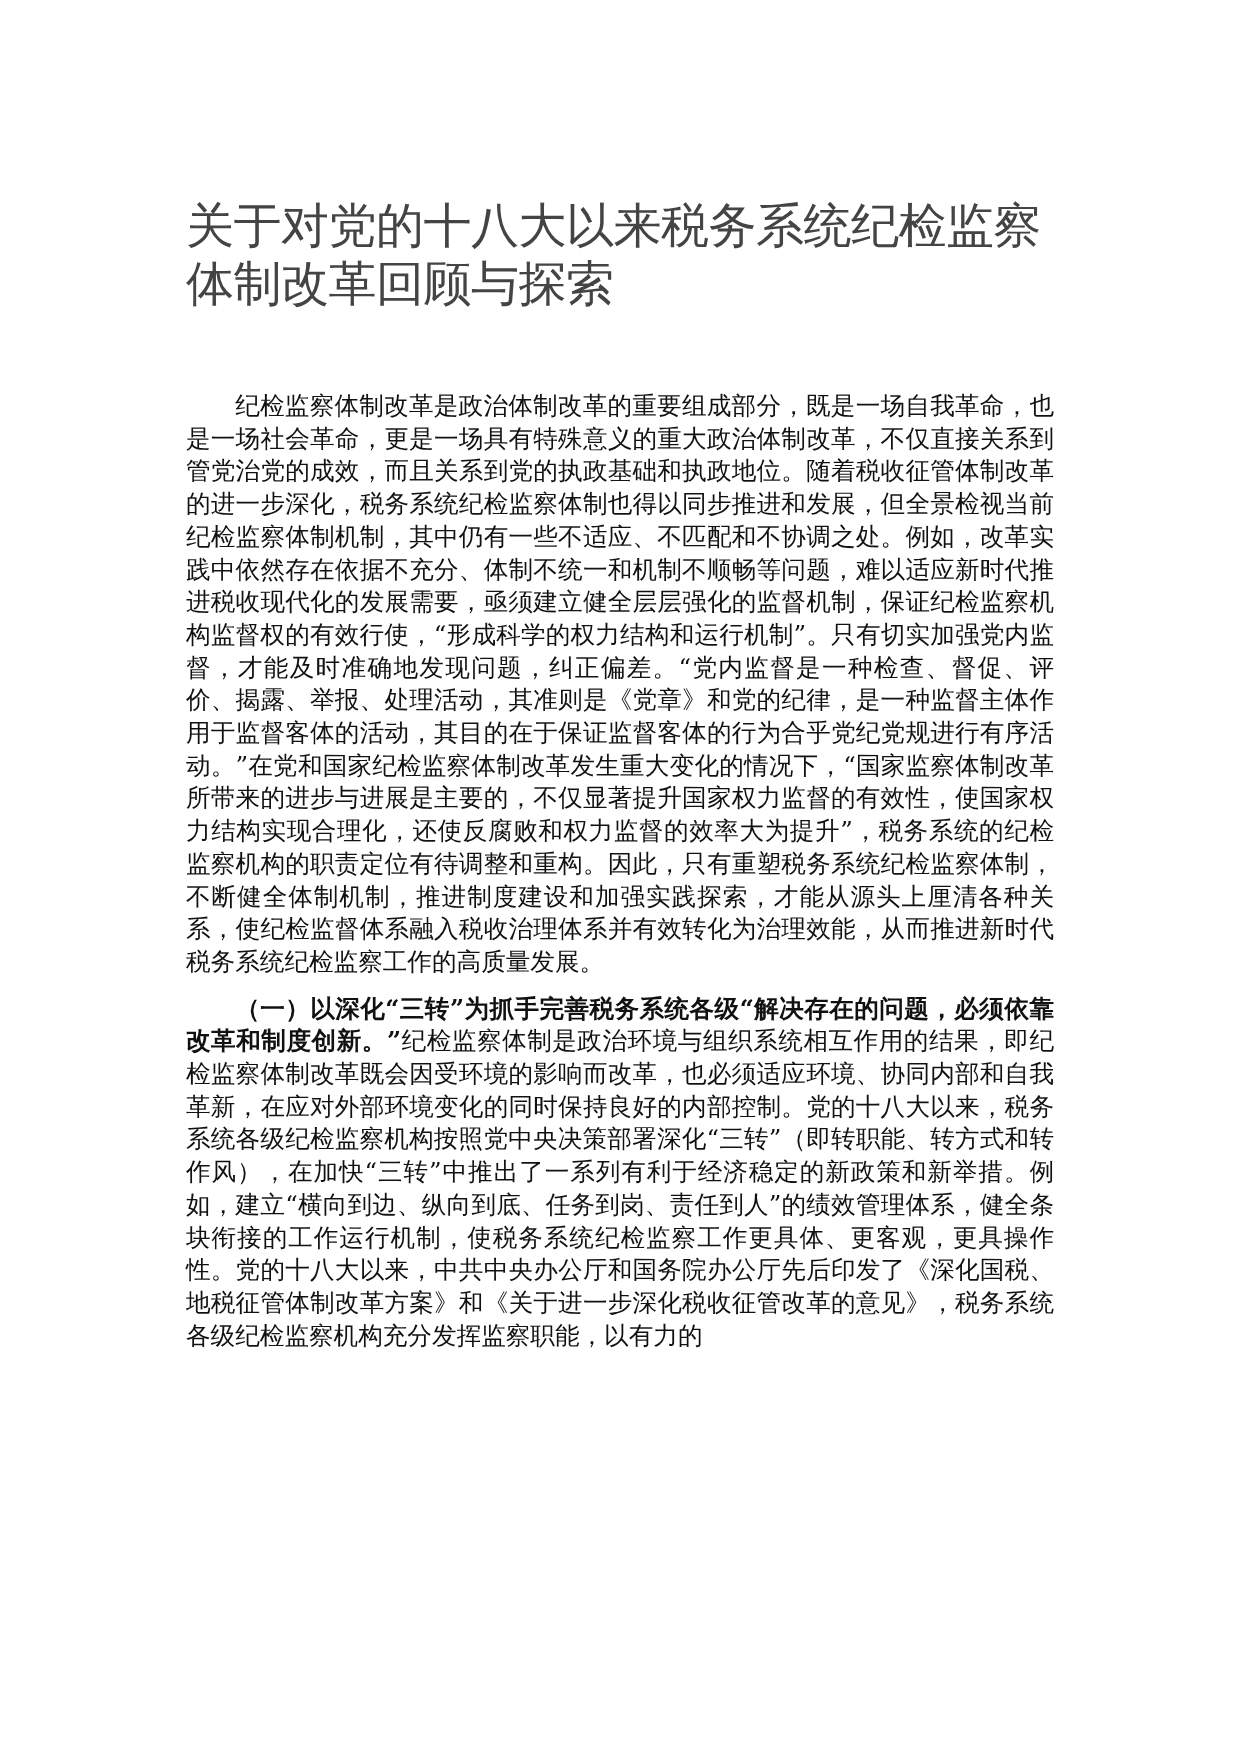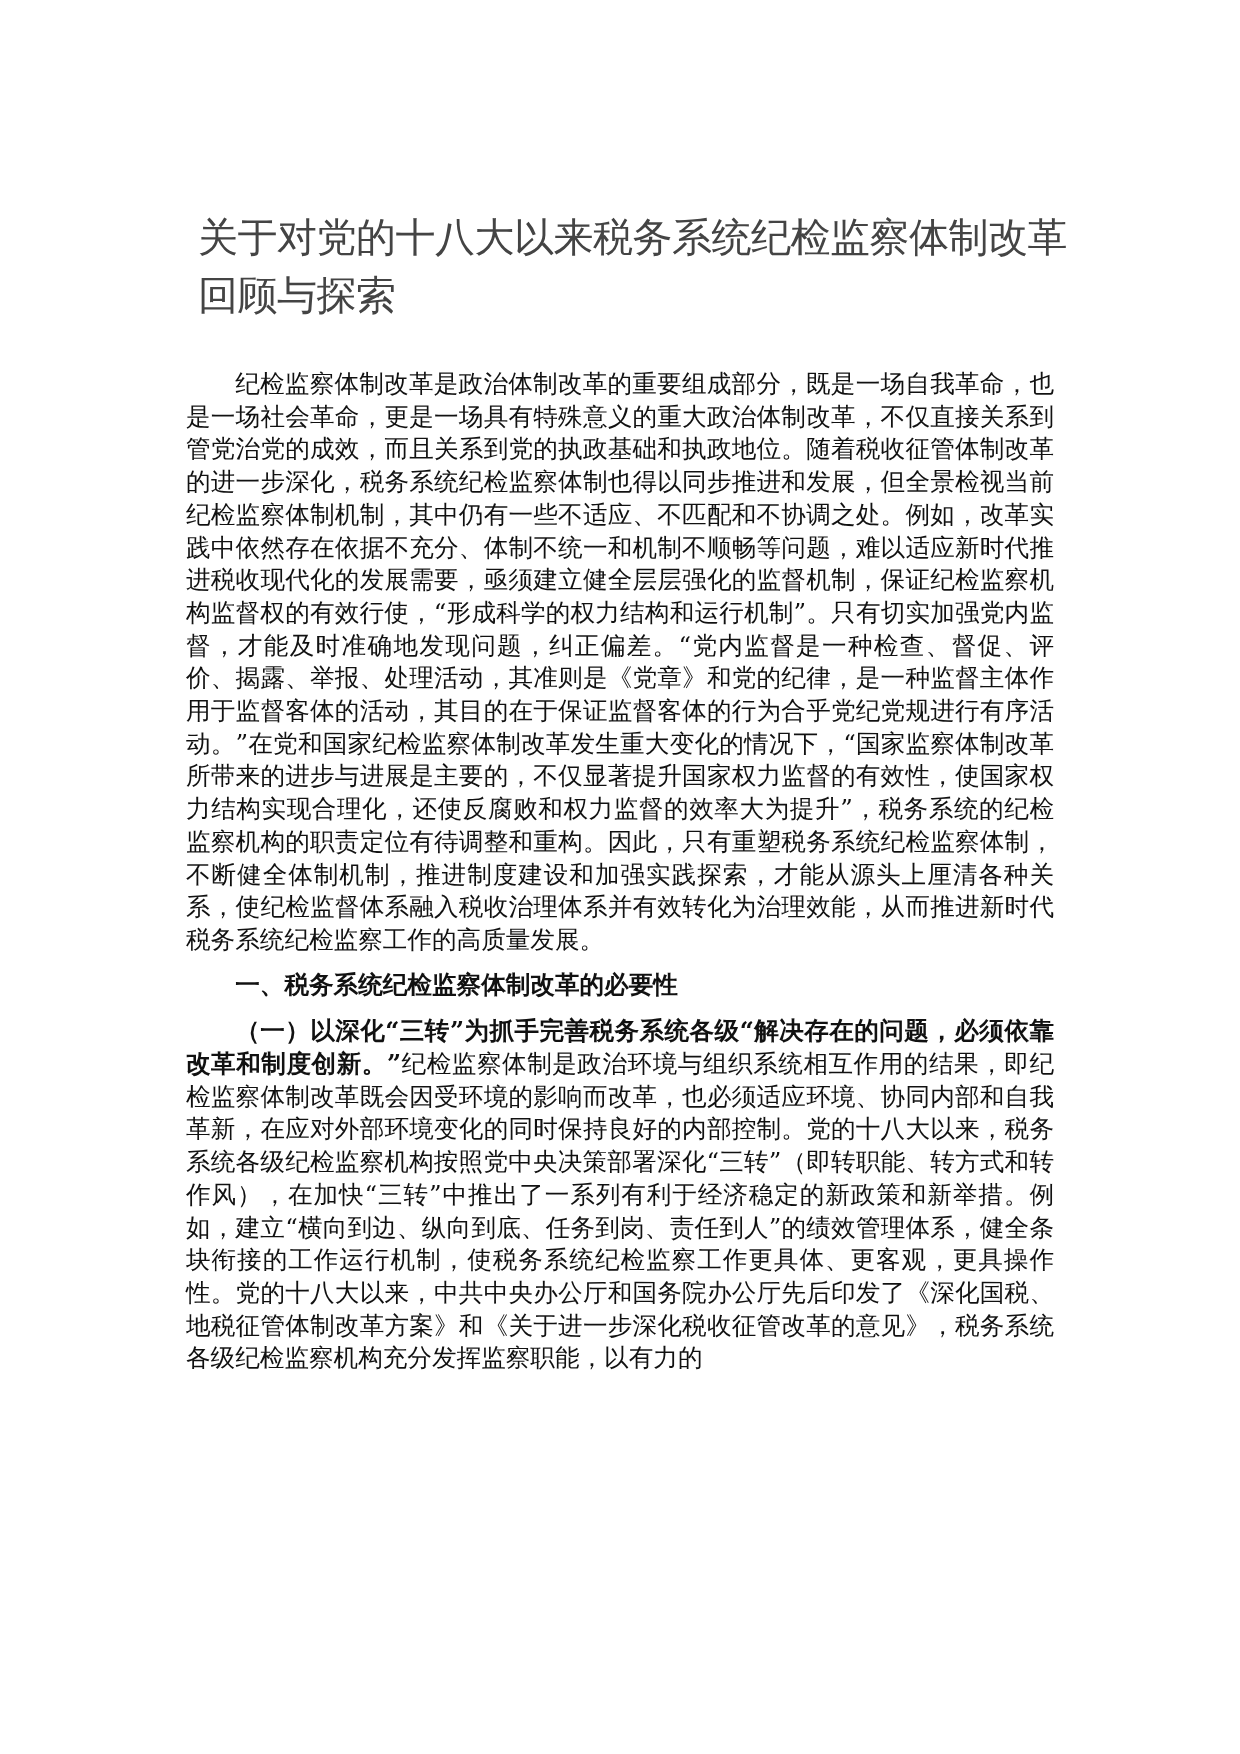--- a/index.html
+++ b/index.html
@@ -1,41 +1,40 @@
 <!DOCTYPE html>
 <html><head>
 <meta charset="utf-8">
 <style>
   html, body { margin: 0; padding: 0; background: #ffffff; }
   body { width: 1240px; height: 1754px; position: relative; overflow: hidden; }
   .page { position: absolute; left: 0; top: 0; width: 1240px; height: 1754px; background: #fff; }
   .title {
     position: absolute; left: 186px; top: 196px; width: 880px;
     font-family: "DejaVu Sans", "Liberation Sans", sans-serif;
-    font-size: 40px; line-height: 58px; color: #444444; font-weight: normal;
-    margin: 12px; letter-spacing: -0.5px;
+    font-size: 48px; line-height: 58px; color: #444444; font-weight: normal;
+    margin: 0; letter-spacing: -0.5px;
   }
   .body {
-    position: absolute; left: 186px; top: 368px; width: 868px;
+    position: absolute; left: 186px; top: 390px; width: 868px;
     font-family: "DejaVu Serif", "Liberation Serif", serif;
     font-size: 24.6px; line-height: 32.7px; color: #111111;
     text-align: justify;
   }
   .para { margin: 0; text-indent: 2em; }
   .heading { margin: 12px 0 10px 0; text-indent: 2em; font-weight: bold; font-family: "DejaVu Sans", "Liberation Sans", sans-serif; }
   .para.gap { margin-top: 14px; }
   .bold { font-weight: bold; }
 </style>
 </head>
 <body>
 
 <div class="page">
   <h1 class="title">关于对党的十八大以来税务系统纪检监察体制改革回顾与探索</h1>
 
   <div class="body">
     <p class="para">纪检监察体制改革是政治体制改革的重要组成部分，既是一场自我革命，也是一场社会革命，更是一场具有特殊意义的重大政治体制改革，不仅直接关系到管党治党的成效，而且关系到党的执政基础和执政地位。随着税收征管体制改革的进一步深化，税务系统纪检监察体制也得以同步推进和发展，但全景检视当前纪检监察体制机制，其中仍有一些不适应、不匹配和不协调之处。例如，改革实践中依然存在依据不充分、体制不统一和机制不顺畅等问题，难以适应新时代推进税收现代化的发展需要，亟须建立健全层层强化的监督机制，保证纪检监察机构监督权的有效行使，“形成科学的权力结构和运行机制”。只有切实加强党内监督，才能及时准确地发现问题，纠正偏差。“党内监督是一种检查、督促、评价、揭露、举报、处理活动，其准则是《党章》和党的纪律，是一种监督主体作用于监督客体的活动，其目的在于保证监督客体的行为合乎党纪党规进行有序活动。”在党和国家纪检监察体制改革发生重大变化的情况下，“国家监察体制改革所带来的进步与进展是主要的，不仅显著提升国家权力监督的有效性，使国家权力结构实现合理化，还使反腐败和权力监督的效率大为提升”，税务系统的纪检监察机构的职责定位有待调整和重构。因此，只有重塑税务系统纪检监察体制，不断健全体制机制，推进制度建设和加强实践探索，才能从源头上厘清各种关系，使纪检监督体系融入税收治理体系并有效转化为治理效能，从而推进新时代税务系统纪检监察工作的高质量发展。</p>
 
-    <p class="heading">一、税务系统纪检监察体制改革的必要性</p>
 
 
     <p class="para gap"><span class="bold">（一）以深化“三转”为抓手完善税务系统各级“解决存在的问题，必须依靠改革和制度创新。”</span><span>纪检监察体制是政治环境与组织系统相互作用的结果，即纪检监察体制改革既会因受环境的影响而改革，也必须适应环境、协同内部和自我革新，在应对外部环境变化的同时保持良好的内部控制。党的十八大以来，税务系统各级纪检监察机构按照党中央决策部署深化“三转”（即转职能、转方式和转作风），在加快“三转”中推出了一系列有利于经济稳定的新政策和新举措。例如，建立“横向到边、纵向到底、任务到岗、责任到人”的绩效管理体系，健全条块衔接的工作运行机制，使税务系统纪检监察工作更具体、更客观，更具操作性。党的十八大以来，中共中央办公厅和国务院办公厅先后印发了《深化国税、地税征管体制改革方案》和《关于进一步深化税收征管改革的意见》，税务系统各级纪检监察机构充分发挥监察职能，以有力的</span></p>
   </div>
 </div>
 
 </body></html>

